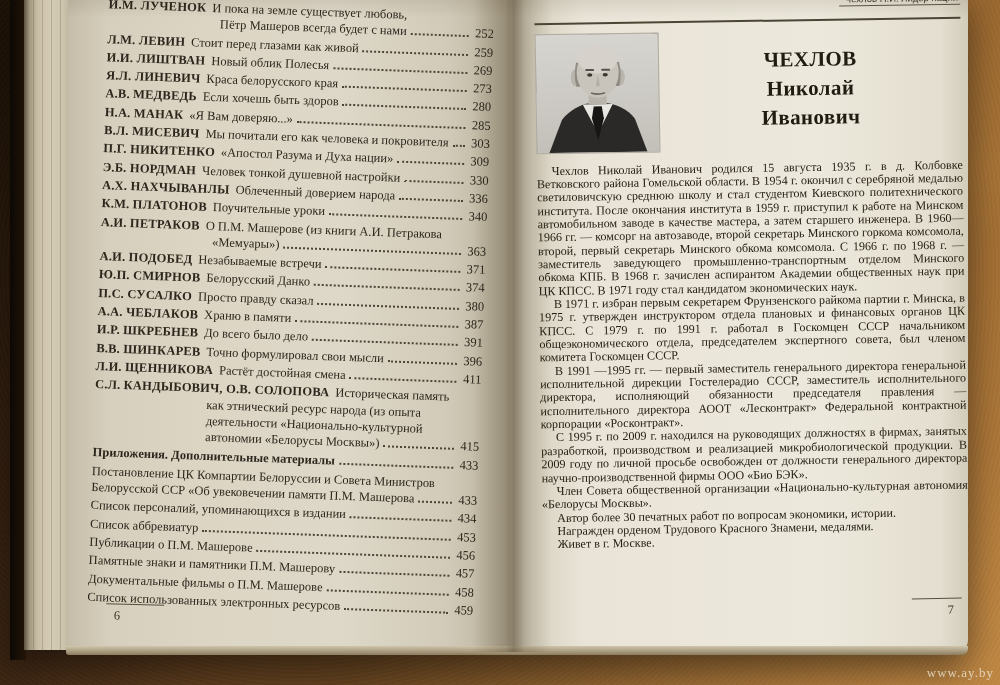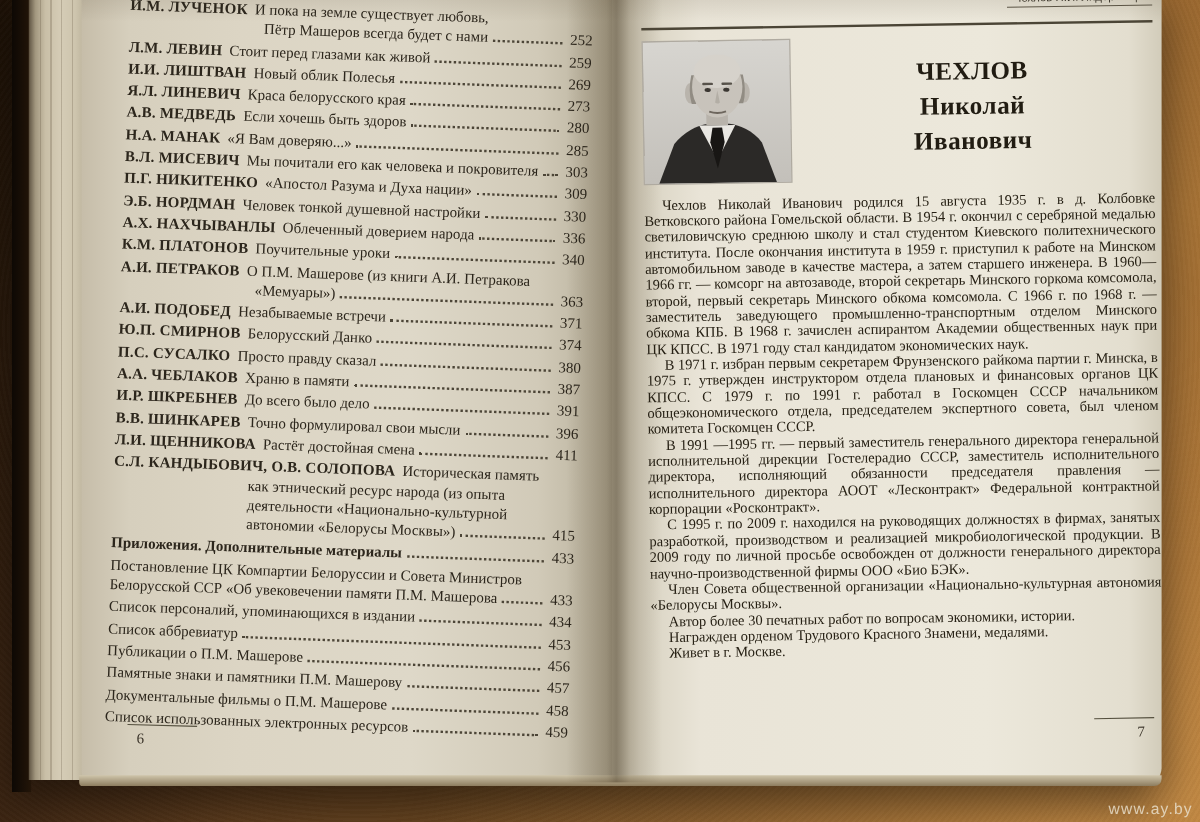--- a/index.html
+++ b/index.html
@@ -64,21 +64,21 @@
   .head-rule{margin-top:12px;height:1.6px;background:#4b4536;}
   .profile-head{display:flex;margin-top:9px;}
   .photo-frame{width:122px;height:118px;flex:0 0 auto;border:1px solid rgba(120,110,90,.35);
     box-shadow:2px 2px 5px rgba(80,65,40,.25) inset;background:#cdcbc6;}
   .title-block{flex:1 1 auto;text-align:center;padding-top:15px;font-weight:bold;
     font-size:21px;line-height:29px;letter-spacing:.4px;color:#211c12;}
   .bio-paras{margin-top:11px;font-size:12.1px;line-height:13.35px;text-align:justify;}
   .bio-paras p{margin:0;text-indent:15px;}
 
   .watermark{position:absolute;right:6px;bottom:4px;
-    font-family:Liberation Sans, sans-serif;
+    font-family:Liberation Serif, serif;
     font-size:13px;letter-spacing:1px;color:rgba(235,228,210,.8);}
 </style>
 </head>
 <body>
 
 <div class="scene">
   <div class="book">
     <div class="cover-edge"></div>
     <div class="page-stack"></div>
     <div class="page-left"></div>

